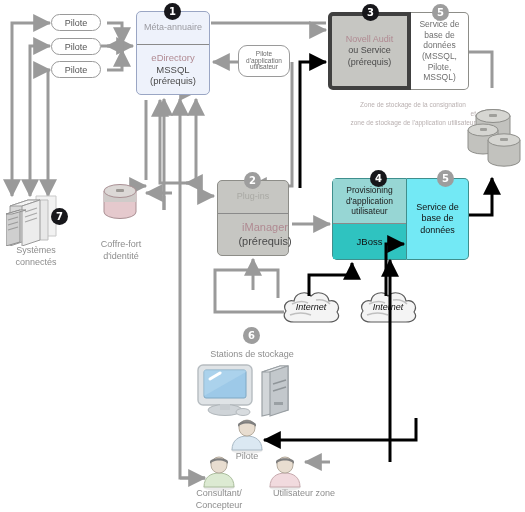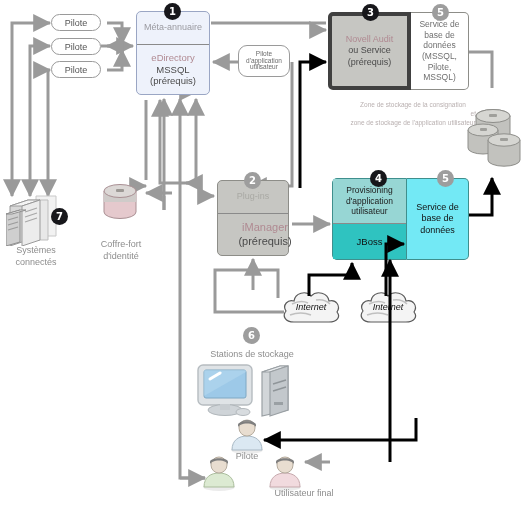--- a/index.html
+++ b/index.html
@@ -459,24 +459,28 @@
   <div class="lbl" style="left:220px;top:450px;width:54px;">Pilote</div>
 
   <div class="ico" style="left:200px;top:455px;">
     <svg width="38" height="36" viewBox="0 0 38 36">
       <ellipse cx="19" cy="32" rx="16" ry="4" fill="#e2e2e2" opacity="0.7"></ellipse>
       <path d="M4,32 C4,22 11,18 19,18 C27,18 34,22 34,32 z" fill="#dcead2" stroke="#aabd9c" stroke-width="1"></path>
       <circle cx="19" cy="10" r="8" fill="#e8ddd0" stroke="#b5ab9d" stroke-width="1"></circle>
       <path d="M10,10 C10,4 28,4 28,10 L28,7 C28,2 10,2 10,7 z" fill="#7e7e7e"></path>
     </svg>
   </div>
+  <div class="lbl" style="left:178px;top:487px;width:82px;">
+    <div>Consultant/</div>
+    <div>Concepteur</div>
+  </div>
 
   <div class="ico" style="left:266px;top:455px;">
     <svg width="38" height="36" viewBox="0 0 38 36">
       <ellipse cx="19" cy="32" rx="16" ry="4" fill="#e2e2e2" opacity="0.7"></ellipse>
       <path d="M4,32 C4,22 11,18 19,18 C27,18 34,22 34,32 z" fill="#f1dade" stroke="#c6a9ad" stroke-width="1"></path>
       <circle cx="19" cy="10" r="8" fill="#e8ddd0" stroke="#b5ab9d" stroke-width="1"></circle>
       <path d="M10,10 C10,4 28,4 28,10 L28,7 C28,2 10,2 10,7 z" fill="#7e7e7e"></path>
     </svg>
   </div>
-  <div class="lbl" style="left:254px;top:487px;width:100px;">Utilisateur final</div>
+  <div class="lbl" style="left:254px;top:487px;width:100px;">Utilisateur zone</div>
 
 </div>
 
 </body></html>

